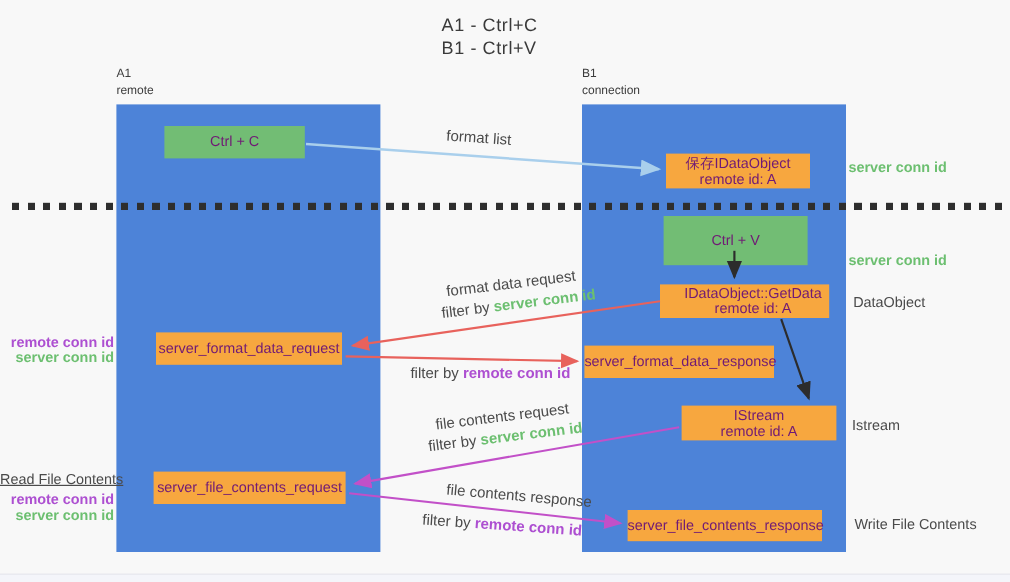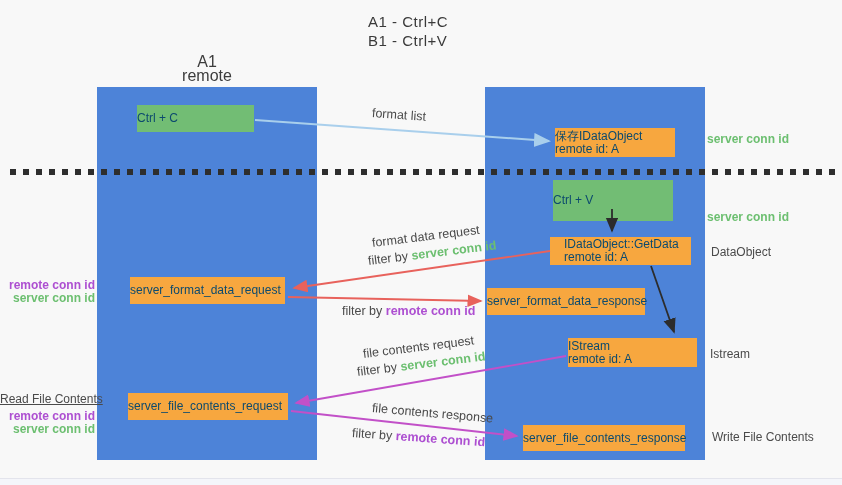--- a/index.html
+++ b/index.html
@@ -3,29 +3,29 @@
 <meta charset="utf-8">
 <style>
   html,body{margin:0;padding:0;background:#fff;}
   .canvas{
     position:relative;width:842px;height:485px;overflow:hidden;
     background:#f8f8f8;
     font-family:"Liberation Sans",sans-serif;
     color:#4a4a4a;
   }
   .title{position:absolute;left:368px;top:12px;font-size:15px;line-height:19px;color:#3a3a3a;letter-spacing:.5px;}
-  .col-header{position:absolute;top:55px;width:220px;text-align:center;font-size:16px;line-height:14px;color:#3c3c3c;}
+  .col-header{position:absolute;top:55px;width:220px;font-size:10px;line-height:14px;color:#3c3c3c;}
   .col-header.left{left:97px;}
   .col-header.right{left:485px;}
   .column{position:absolute;top:87px;width:220px;height:373px;background:#4d83d8;}
   .column.left{left:97px;}
   .column.right{left:485px;}
   .dotted{position:absolute;left:10px;top:169px;width:826px;height:6px;
     background:repeating-linear-gradient(90deg,#2e2e2e 0 6px,transparent 6px 13px);}
-  .box{position:absolute;color:#0c4a6e;font-size:12px;text-align:left;
+  .box{position:absolute;color:#701a75;font-size:12px;text-align:center;
     display:flex;flex-direction:column;justify-content:center;line-height:13px;z-index:2;}
   .green{background:#72bd74;}
   .orange{background:#f7a73f;}
   .arrows{position:absolute;left:0;top:0;width:842px;height:485px;z-index:3;pointer-events:none;}
   .flow{position:absolute;font-size:12.5px;color:#4a4a4a;white-space:nowrap;z-index:4;}
   .rot-up{transform:rotate(-7deg);transform-origin:left center;}
   .rot-dn4{transform:rotate(4deg);transform-origin:left center;}
   .rot-dn5{transform:rotate(5deg);transform-origin:left center;}
   .side{position:absolute;font-size:12px;white-space:nowrap;z-index:4;}
   .tgreen{color:#6cbf70;font-weight:bold;}
@@ -40,20 +40,24 @@
 <div class="canvas">
 
   <div class="title">
     <div>A1 - Ctrl+C</div>
     <div>B1 - Ctrl+V</div>
   </div>
 
   <div class="col-header left">
     <div>A1</div>
     <div>remote</div>
+  </div>
+  <div class="col-header right">
+    <div>B1</div>
+    <div>connection</div>
   </div>
 
   <div class="column left"></div>
   <div class="column right"></div>
 
   <div class="dotted"></div>
 
   <div class="box green" style="left:137px;top:105px;width:117px;height:27px;">
     <span>Ctrl + C</span>
   </div>

